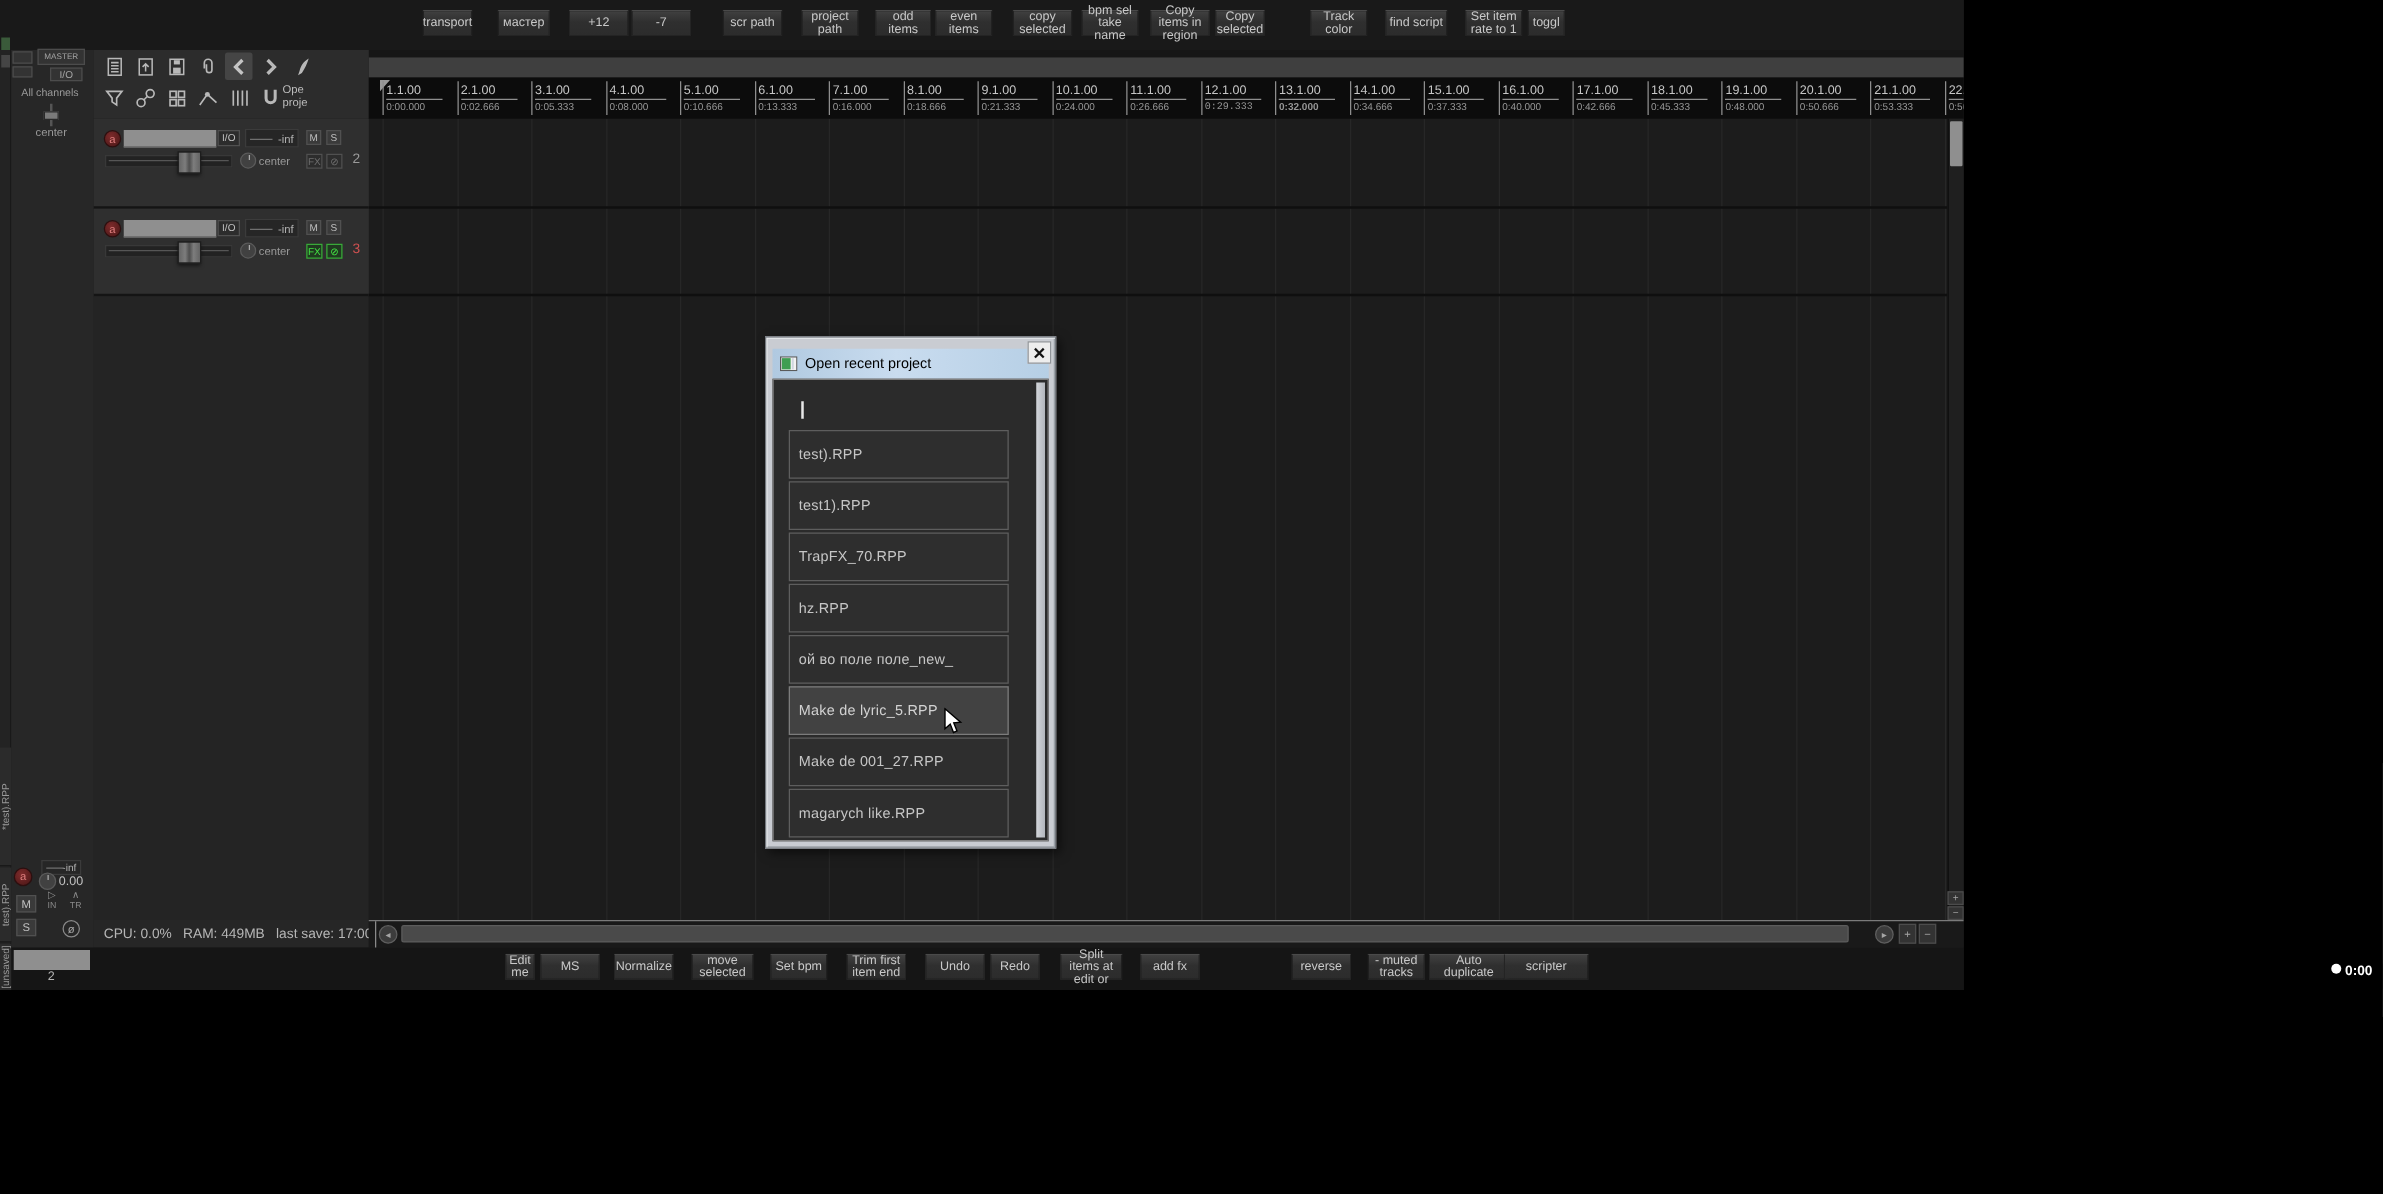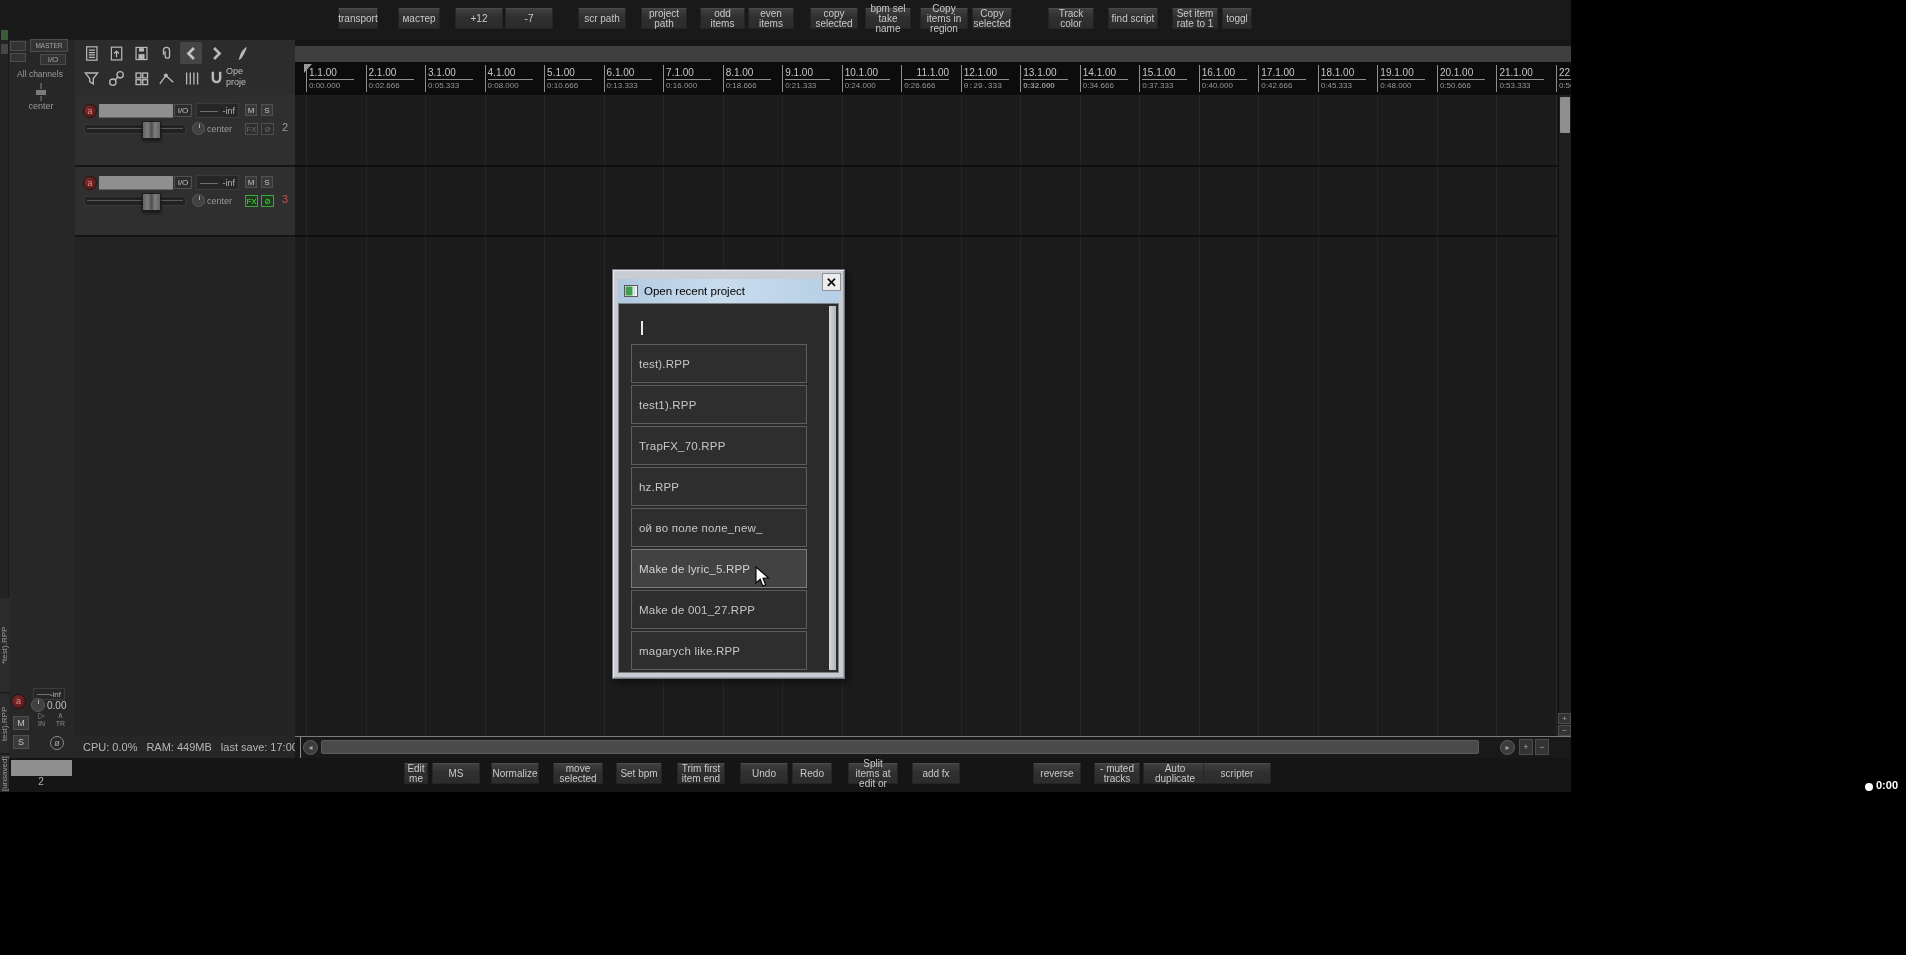--- a/index.html
+++ b/index.html
@@ -89,21 +89,21 @@
     border:1px solid #808080;box-sizing:border-box}
   .dcaret{position:absolute;left:22px;top:17px;width:1.5px;height:14px;background:#e8e8e8}
   .ditem{position:absolute;left:12px;width:176px;height:39px;background:#2e2e2e;
     border:1px solid #5e5e5e;color:#c6c6c6;font-size:11.5px;letter-spacing:.2px;
     display:flex;align-items:center;padding-left:7px;box-sizing:border-box}
   .ditem.hov{background:#424242;border-color:#7c7c7c;color:#d2d2d2}
   .dscroll{position:absolute;right:2px;top:2px;bottom:2px;width:7px;
     background:linear-gradient(90deg,#d3d6db,#b2b6bc)}
 
   .recorder{position:absolute;left:1862px;top:771px;width:44px;height:20px;background:#000;
-    display:flex;align-items:flex-end;gap:3px;padding-left:3px;box-sizing:border-box}
+    display:flex;align-items:flex-start;gap:3px;padding-left:3px;box-sizing:border-box}
   .recdot{width:8px;height:8px;border-radius:50%;background:#fff}
   .rectime{color:#fff;font-size:11px;font-weight:bold}
 </style>
 </head>
 <body>
 
 <div class="app" id="appwin">
 
   <div class="abs" style="left:0;top:0;width:1571px;height:40px;background:#191919"></div>
   <div class="abs" style="left:295px;top:40px;width:1276px;height:6px;background:#161616"></div>
@@ -174,21 +174,21 @@
       <div class="rtick" style="left: 427.64px;"></div>
       <div class="rmeasure" style="left: 430.64px;">8.1.00</div>
       <div class="rtime" style="left: 430.64px;">0:18.666</div>
       <div class="rtick" style="left: 487.16px;"></div>
       <div class="rmeasure" style="left: 490.16px;">9.1.00</div>
       <div class="rtime" style="left: 490.16px;">0:21.333</div>
       <div class="rtick" style="left: 546.68px;"></div>
       <div class="rmeasure" style="left: 549.68px;">10.1.00</div>
       <div class="rtime" style="left: 549.68px;">0:24.000</div>
       <div class="rtick" style="left: 606.2px;"></div>
-      <div class="rmeasure" style="left: 609.2px; text-align: right;">11.1.00</div>
+      <div class="rmeasure" style="left: 609.2px;">11.1.00</div>
       <div class="rtime" style="left: 609.2px;">0:26.666</div>
       <div class="rtick" style="left: 665.72px;"></div>
       <div class="rmeasure" style="left: 668.72px;">12.1.00</div>
       <div class="rtime" style="left: 668.72px; font-family: Liberation Mono, monospace;">0:29.333</div>
       <div class="rtick" style="left: 725.24px;"></div>
       <div class="rmeasure" style="left: 728.24px;">13.1.00</div>
       <div class="rtime" style="left: 728.24px; font-weight: bold;">0:32.000</div>
       <div class="rtick" style="left: 784.76px;"></div>
       <div class="rmeasure" style="left: 787.76px;">14.1.00</div>
       <div class="rtime" style="left: 787.76px;">0:34.666</div>

